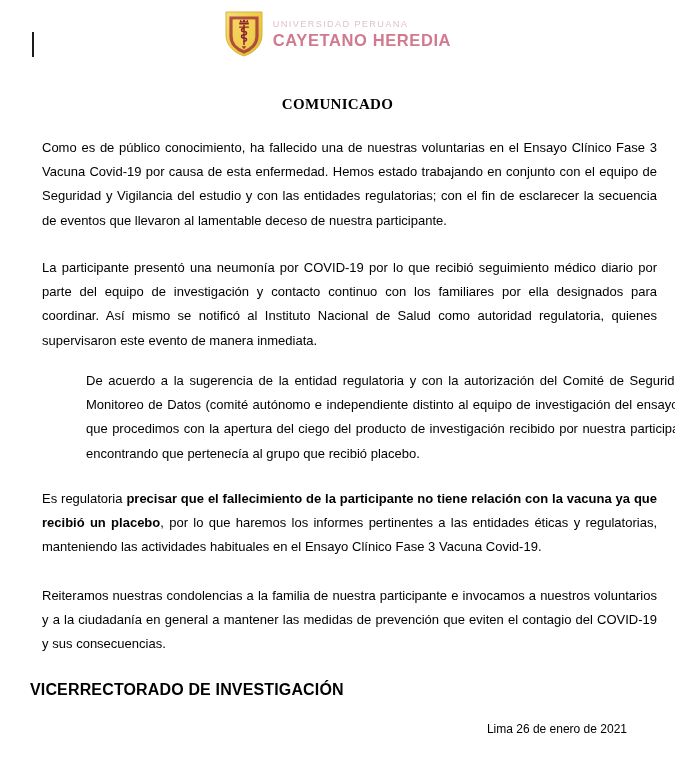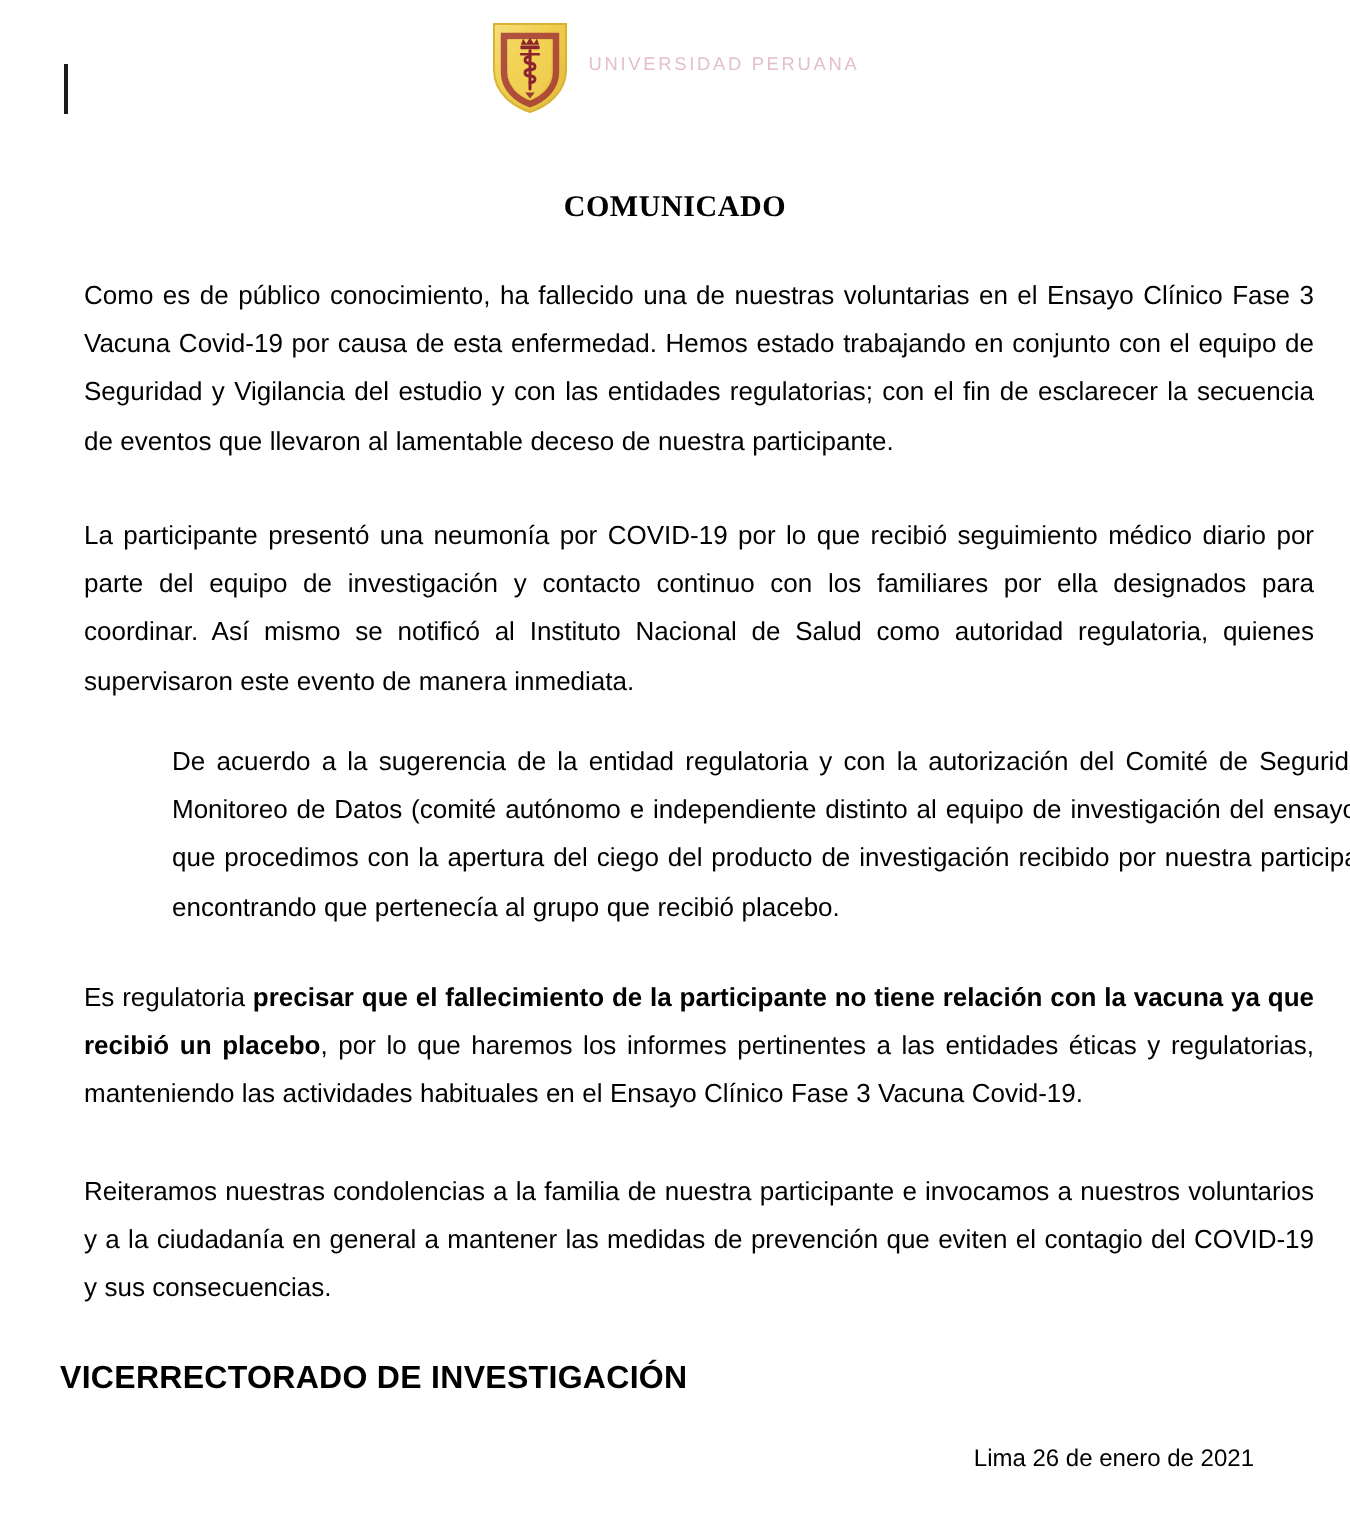--- a/index.html
+++ b/index.html
@@ -166,20 +166,21 @@
           <line x1="20" y1="15.2" x2="20" y2="34.5"></line>
           <path d="M20,18.4 C16.7,18.4 16.7,21.6 20,21.6 C23.3,21.6 23.3,24.8 20,24.8 C16.7,24.8 16.7,28 20,28 C23.3,28 23.3,31.2 20,31.2"></path>
           <line x1="15.6" y1="17.1" x2="24.4" y2="17.1" stroke-width="1.3"></line>
         </g>
 
         <path d="M17.6,36.2 L22.4,36.2 L20,39.2 Z" fill="#8e2330" opacity="0.85"></path>
       </svg>
     </div>
     <div class="logo-text">
       <div class="logo-line1">UNIVERSIDAD PERUANA</div>
+      <div class="logo-line2">CAYETANO HEREDIA</div>
     </div>
   </div>
 </div>
 
 <div class="doc">
 
   <h1 class="title">COMUNICADO</h1>
 
   <p class="para p1">Como es de público conocimiento, ha fallecido una de nuestras voluntarias en el Ensayo Clínico Fase 3 Vacuna Covid-19 por causa de esta enfermedad. Hemos estado trabajando en conjunto con el equipo de Seguridad y Vigilancia del estudio y con las entidades regulatorias; con el fin de esclarecer la secuencia de eventos que llevaron al lamentable deceso de nuestra participante.</p>
 

